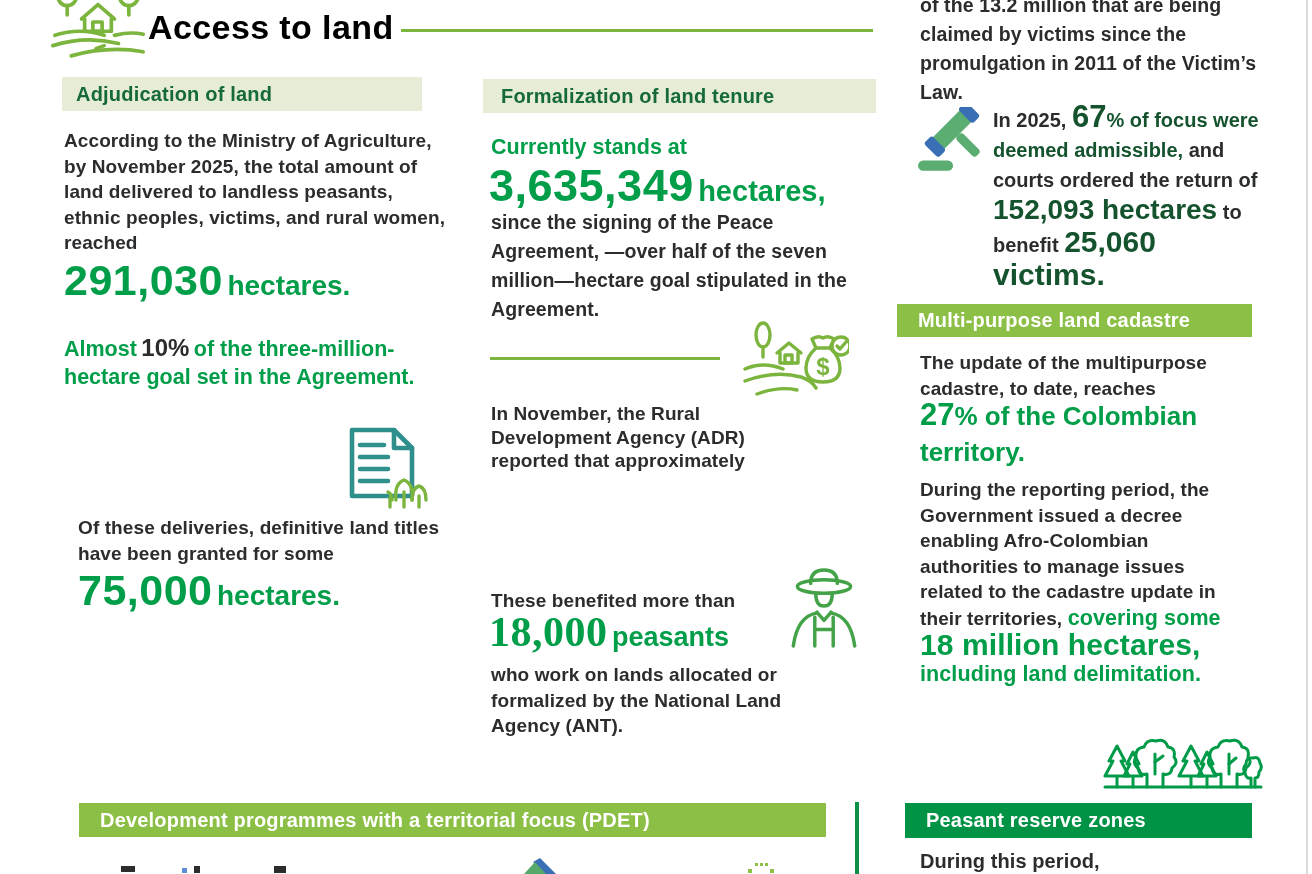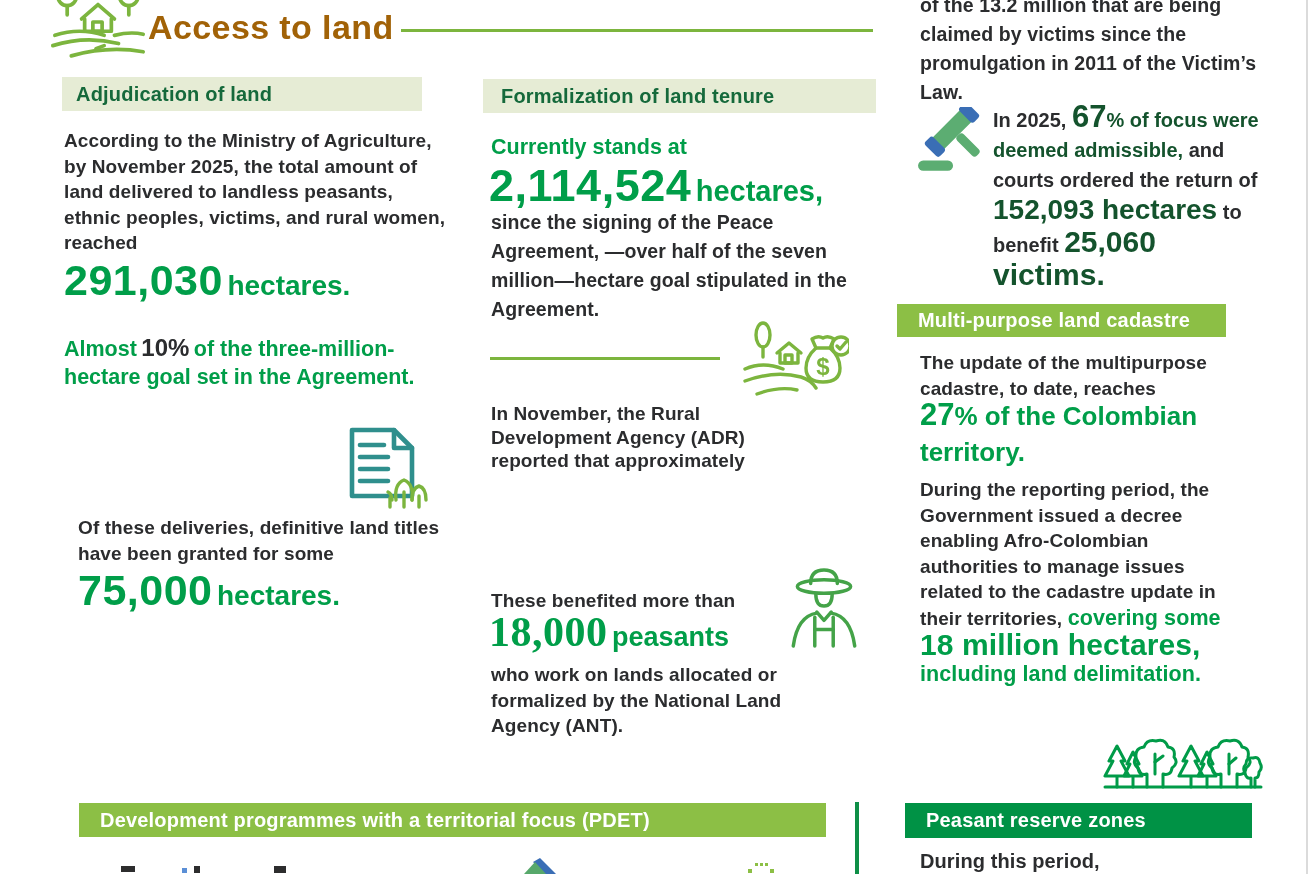--- a/index.html
+++ b/index.html
@@ -1,21 +1,21 @@
 <!DOCTYPE html>
 <html><head>
 <meta charset="utf-8">
 <style>
   * { margin:0; padding:0; box-sizing:border-box; }
   html,body { background:#ffffff; }
   body { font-family:"Liberation Sans", sans-serif; font-weight:700; }
   .page { position:relative; width:1312px; height:874px; background:#ffffff; overflow:hidden; }
   .abs { position:absolute; }
 
-  .title { color:#a16207; font-size:34px; letter-spacing:.4px; }
+  .title { color:#000000; font-size:34px; letter-spacing:.4px; }
   .rule  { background:#7CB53E; height:3px; }
 
   .pale-banner  { background:#E6ECD5; color:#15693B; font-size:20px; line-height:34px; padding-left:14px; letter-spacing:.2px; }
   .green-banner { background:#8CBF45; color:#ffffff; font-size:20px; line-height:34px; padding-left:21px; letter-spacing:.2px; }
   .dark-banner  { background:#009245; color:#ffffff; font-size:20px; line-height:35px; padding-left:21px; letter-spacing:.2px; }
 
   .body19  { color:#2B2C2E; font-size:19px; line-height:25.5px; letter-spacing:.1px; }
   .body19m { color:#2B2C2E; font-size:19.5px; line-height:29px; letter-spacing:.1px; }
   .green { color:#009E49; }
   .teal  { color:#14532d; }
@@ -99,21 +99,21 @@
   <div class="abs" style="left:78px; top:566px;">
     <span class="green n43">75,000</span>
     <span class="green u28">hectares.</span>
   </div>
 
   <div class="abs pale-banner" style="left:483px; top:79px; width:393px; height:34px; padding-left:18px;">Formalization of land tenure</div>
 
   <div class="abs green lead21" style="left:491px; top:134px;">Currently stands at</div>
 
   <div class="abs" style="left:489px; top:160px;">
-    <span class="green n45">2,114,524</span>
+    <span class="green n45">3,635,349</span>
     <span class="green n29">hectares,</span>
   </div>
 
   <div class="abs body19m" style="left:491px; top:208px; width:392px;">since the signing of the Peace Agreement, —over half of the seven million—hectare goal stipulated in the Agreement.</div>
 
   <div class="abs rule" style="left:490px; top:357px; width:230px;"></div>
 
   <svg class="abs" style="left:743px; top:312px;" width="106" height="86" viewBox="0 0 106 86" fill="none" stroke="#7CB53E" stroke-width="3.4" stroke-linecap="round" stroke-linejoin="round">
     <ellipse cx="20" cy="23" rx="7" ry="12"></ellipse>
       <line x1="20" y1="35" x2="20" y2="45"></line>
@@ -168,21 +168,21 @@
 
   <div class="abs" style="left:993px; top:102px; width:270px; line-height:30px; font-size:20px; color:#2B2C2E;">
     <span>In 2025,</span>
     <span class="teal n31">67</span><span class="teal">% of focus were deemed admissible,</span>
     <span>and courts ordered the return of</span>
     <span class="teal n28">152,093 hectares</span>
     <span>to benefit</span>
     <span class="teal n30">25,060 victims.</span>
   </div>
 
-  <div class="abs green-banner" style="left:897px; top:304px; width:329px; height:33px; line-height:33px;">Multi-purpose land cadastre</div>
+  <div class="abs green-banner" style="left:897px; top:304px; width:355px; height:33px; line-height:33px;">Multi-purpose land cadastre</div>
 
   <div class="abs body19" style="left:920px; top:350px; width:334px;">The update of the multipurpose cadastre, to date, reaches</div>
 
   <div class="abs" style="left:920px; top:398px; width:350px; line-height:33px;">
     <span class="green n31">27</span><span class="green n26">% of the Colombian territory.</span>
   </div>
 
   <div class="abs body19" style="left:920px; top:477px; width:312px;">
     <span>During the reporting period, the Government issued a decree enabling Afro-Colombian authorities to manage issues related to the cadastre update in their territories,</span>
     <span class="green lead21">covering some</span>

